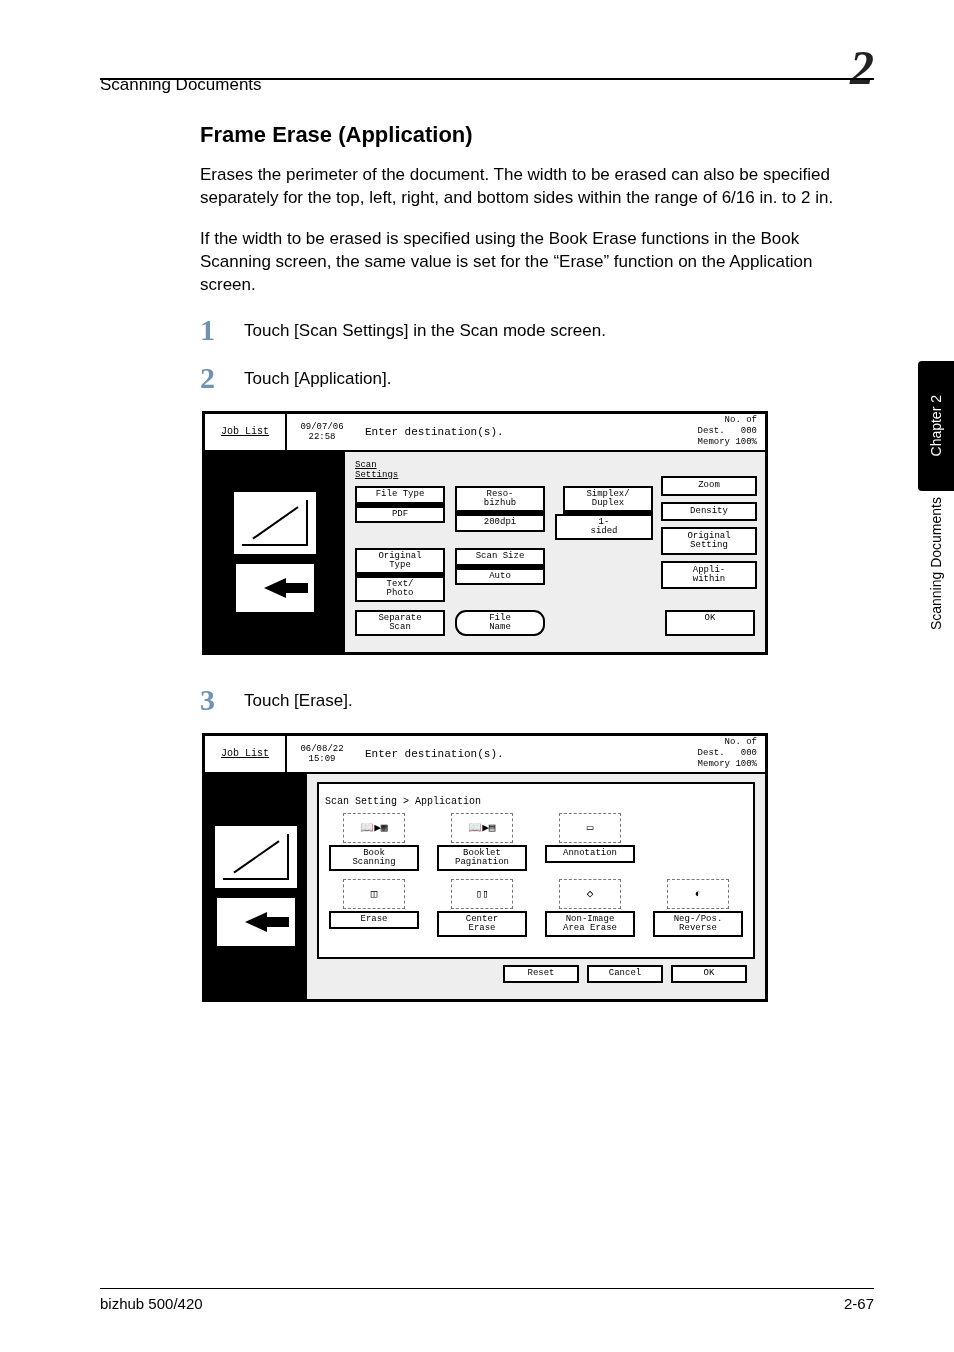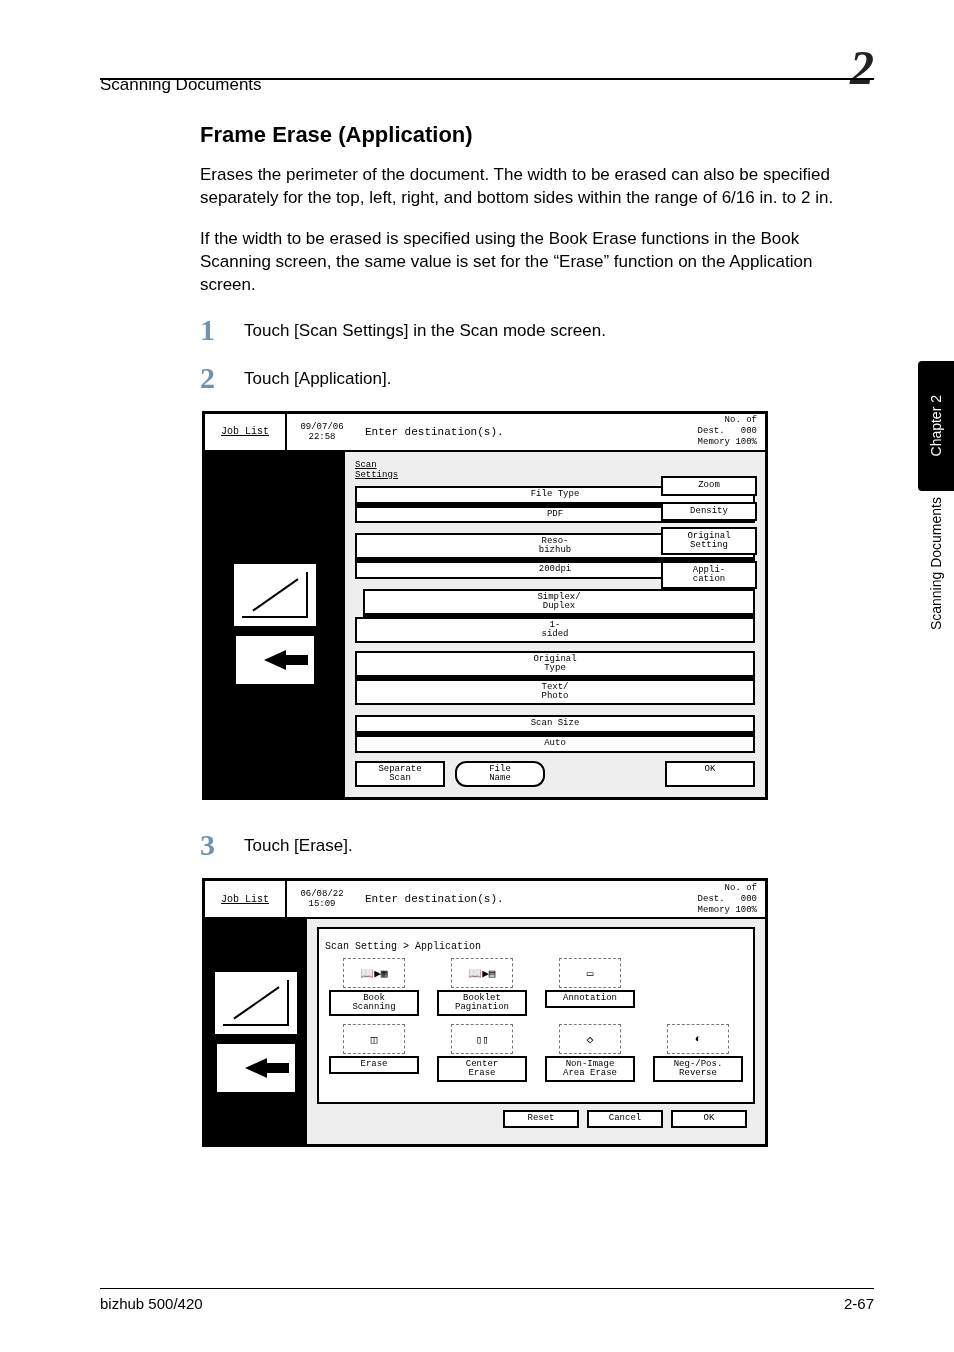--- a/index.html
+++ b/index.html
@@ -28,21 +28,21 @@
   .panel-body {display:flex;min-height:200px;}
   .preview {width:140px;background:#000;display:flex;flex-direction:column;align-items:center;justify-content:center;gap:10px;}
   .docshape{background:#fff;width:78px;height:58px;position:relative;border:2px solid #fff;display:flex;align-items:center;justify-content:center;}
   .docshape::before{content:"";position:absolute;inset:6px;border-bottom:2px solid #000;border-right:2px solid #000;}
   .docshape .slash{position:absolute;width:70%;height:2px;background:#000;transform:rotate(-35deg);}
   .arrowbox{background:#fff;width:78px;height:48px;display:flex;align-items:center;justify-content:center;}
   .arrow{width:0;height:0;border-top:10px solid transparent;border-bottom:10px solid transparent;border-right:22px solid #000;position:relative;}
   .arrow::after{content:"";position:absolute;left:22px;top:-5px;width:22px;height:10px;background:#000;}
   .controls {flex:1;padding:8px 10px 10px;background:#eee;position:relative;}
   .sec-lbl {font-size:9px;text-decoration:underline;margin-bottom:6px;}
-  .row {display:flex;gap:10px;margin-bottom:8px;flex-direction:column;}
+  .row {display:flex;gap:10px;margin-bottom:8px;}
   .btn {border:2px solid #000;background:#fff;padding:2px 4px;text-align:center;min-width:78px;line-height:1.1;font-size:9px;position:relative;}
   .btn.double{line-height:1.0;}
   .btn.tab{border-bottom:4px solid #000;}
   .right-col {position:absolute;right:8px;top:8px;display:flex;flex-direction:column;gap:6px;margin-top:16px;}
   .right-col .btn{min-width:80px;padding:3px 6px;}
   .bottom-row {display:flex;justify-content:space-between;margin-top:6px;}
   .ok-row{display:flex;gap:8px;justify-content:flex-end;padding:6px 8px;}
   .ok-row .btn{min-width:64px;}
   .grid-row {display:flex;gap:10px;margin-bottom:8px;}
   .cell {display:flex;flex-direction:column;align-items:center;gap:2px;width:98px;}
@@ -148,21 +148,21 @@
             </div>
             <div class="btn">OK</div>
           </div>
 
           <div class="right-col">
             <div class="btn">Zoom</div>
             <div class="btn">Density</div>
             <div class="btn double" style="white-space:pre;">Original
 Setting</div>
             <div class="btn double" style="white-space:pre;">Appli-
-cation</div>
+within</div>
           </div>
         </div>
       </div>
     </div>
 
     <div class="step">
       <div class="step-num">3</div>
       <div class="step-text">Touch [Erase].</div>
     </div>
 

